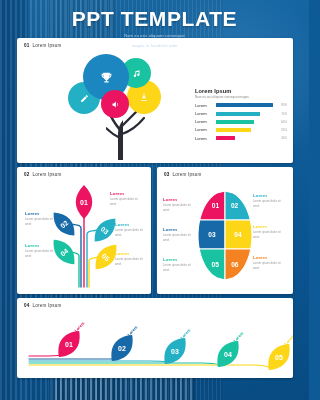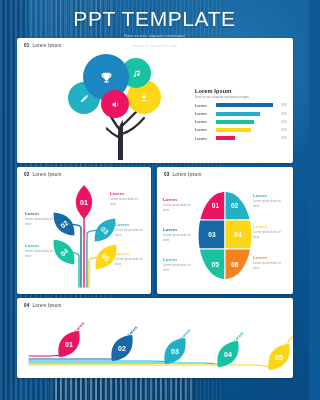--- a/index.html
+++ b/index.html
@@ -26,21 +26,21 @@
       background:linear-gradient(90deg,#0a4a82,#0c5690);opacity:.9;}
   #bg .botstripes{position:absolute;left:55px;bottom:0;width:140px;height:28px;
       background:repeating-linear-gradient(90deg,
         rgba(255,255,255,.25) 0px, rgba(255,255,255,.25) 2px,
         rgba(0,0,0,.15) 2px, rgba(0,0,0,.15) 5px);}
   #bg .glow{position:absolute;right:-30px;top:-20px;width:220px;height:200px;
       background:radial-gradient(ellipse at center,rgba(90,160,215,.35),transparent 68%);}
 
   
   #title-block{position:absolute;left:0;top:8px;width:309px;text-align:center;z-index:5;}
-  #title-block .t{color:#fff;font-size:21px;font-weight:normal;letter-spacing:.6px;
+  #title-block .t{color:#fff;font-size:21px;font-weight:bold;letter-spacing:.6px;
       line-height:1.05;text-shadow:0 1px 2px rgba(0,0,0,.25);}
   #title-block .s{color:#bcd8ef;font-size:4px;line-height:1.7;margin-top:3px;
       letter-spacing:.15px;opacity:.95;}
 
   
   .panel{position:absolute;background:#fff;border-radius:2px;
       box-shadow:0 1px 3px rgba(0,0,0,.25);overflow:hidden;}
   .sec-head{position:absolute;left:7px;top:5px;font-size:4.6px;color:#3b3b3b;
       letter-spacing:.2px;white-space:nowrap;}
   .sec-head b{color:#1a1a1a;font-weight:bold;margin-right:3px;}

